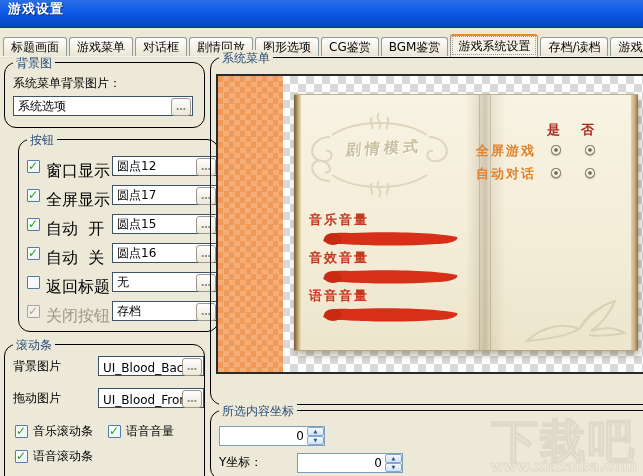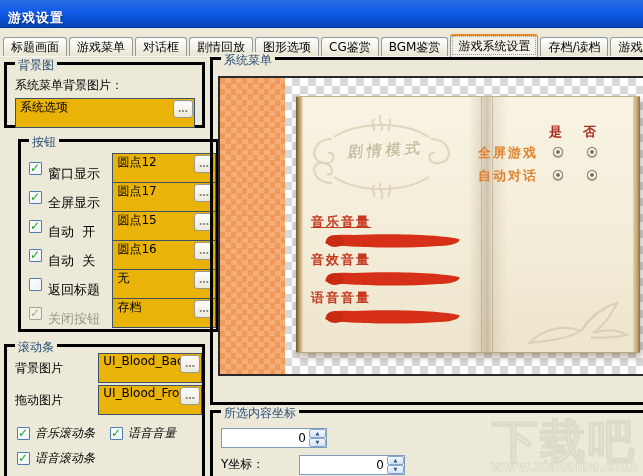--- a/index.html
+++ b/index.html
@@ -3,70 +3,70 @@
 <meta charset="utf-8">
 <style>
   html,body{margin:0;padding:0;background:#777;}
   *{box-sizing:border-box;font-family:"DejaVu Sans","Liberation Sans",sans-serif;}
   .window{position:relative;width:643px;height:476px;background:#ECE9D8;overflow:hidden;}
 
   
   .titlebar{position:absolute;left:0;top:0;width:100%;height:28px;
     background:linear-gradient(180deg,#2a6ee4 0%,#0f5be8 45%,#0a50d6 70%,#0646b4 100%);
     border-bottom:1px solid #03349a;
-    display:flex;align-items:flex-end;padding:0 8px;}
+    display:flex;align-items:flex-start;padding:0 8px;}
   .titlebar span{color:#fff;font-weight:bold;font-size:13px;text-shadow:1px 1px 1px #09308a;letter-spacing:1px;}
 
   
   .tabstrip{position:absolute;left:3px;top:34px;height:23px;display:flex;align-items:flex-end;gap:2px;}
   .tab{height:20px;line-height:19px;padding:0 7px;font-size:12px;color:#000;
     background:linear-gradient(180deg,#fefefe,#f2efe2 60%,#e8e4d3);
     border:1px solid #919b9c;border-bottom:none;border-radius:3px 3px 0 0;white-space:nowrap;cursor:default;}
   .tab.selected{height:23px;line-height:21px;background:#f4f2e6;position:relative;z-index:3;
     border-top:2px solid #E68B2C;outline:1px dotted #9a9a8a;outline-offset:-3px;}
   .pane-top{position:absolute;left:0;top:56px;width:100%;height:2px;
     background:linear-gradient(180deg,#ffffff,#d9d5c2);}
 
   
-  .group{position:absolute;border:3px solid #000000;border-radius:0;background:transparent;}
+  .group{position:absolute;border:1px solid #000000;border-radius:12px;background:transparent;}
   .group>.gtitle{position:absolute;top:-8px;left:8px;background:#ECE9D8;padding:0 3px;
     font-size:12px;color:#2a4c77;}
 
   
-  .fieldwrap{position:relative;height:30px;background:#eab308;border:1px solid #3d5266;display:flex;align-items:flex-start;}
+  .fieldwrap{position:relative;height:20px;background:#ffffff;border:1px solid #3d5266;display:flex;align-items:flex-end;}
   .fieldtext{flex:1;font-size:12px;padding-left:4px;color:#000;white-space:nowrap;overflow:hidden;}
   .browse{position:absolute;right:1px;top:1px;width:20px;height:18px;
     background:linear-gradient(180deg,#fefefe,#ece8da);border:1px solid #9d988a;border-radius:3px;
     color:#8a8578;font-size:10px;font-weight:bold;line-height:16px;text-align:center;cursor:pointer;padding:0;}
 
   
   .cb{width:13px;height:13px;flex:none;background:linear-gradient(135deg,#fdfdfd,#eef3f8);
     border:1px solid #4f7dac;border-radius:1px;position:relative;display:inline-block;cursor:pointer;}
   .cb .glyph{position:absolute;left:0px;top:-2px;font-size:12px;font-weight:bold;color:#21a121;}
   .cb.disabled{border-color:#a8a494;background:#f2f0e6;}
   .cb.disabled .glyph{color:#a8a494;}
 
   
   .g-bg{left:4px;top:62px;width:201px;height:66px;}
   .g-bg .lab{font-size:12px;color:#000;margin:12px 0 4px 8px;}
   .g-bg .fieldwrap{margin-left:8px;width:180px;}
 
   .g-btn{left:18px;top:139px;width:201px;height:193px;}
   .btnrows{padding:15px 0 0 8px;}
   .brow{display:flex;align-items:center;height:22px;margin-bottom:7px;}
-  .brow .rlabel{font-size:13px;color:#000;width:66px;margin-left:6px;white-space:pre;margin-top:11px;}
+  .brow .rlabel{font-size:16px;color:#000;width:66px;margin-left:6px;white-space:pre;margin-top:11px;}
   .brow .rlabel.disabled{color:#9a968a;}
   .brow .fieldwrap{width:106px;}
 
   .g-scroll{left:4px;top:344px;width:201px;height:145px;}
   .srow{display:flex;align-items:center;height:22px;margin:10px 0 0 8px;}
   .srow .rlabel{font-size:12px;color:#000;width:85px;}
   .srow .fieldwrap{width:106px;}
   .scbrow{display:flex;align-items:center;gap:5px;margin:14px 0 0 10px;}
-  .scbrow .rlabel{font-size:12px;color:#000;margin-right:10px;font-style:italic;}
+  .scbrow .rlabel{font-size:12px;color:#000;margin-right:10px;}
   .scbrow.second{margin-top:8px;}
 
   
   .g-sys{left:210px;top:57px;width:446px;height:348px;}
   .preview{position:absolute;left:5px;top:16px;width:438px;height:300px;
     border:2px solid #2a2a2a;
     background-image:conic-gradient(#d9d9d9 25%,#ffffff 0 50%,#d9d9d9 0 75%,#ffffff 0);
     background-size:16px 16px;}
   .orangestrip{position:absolute;left:0;top:0;width:65px;height:100%;
     background-image:conic-gradient(#f6ae79 25%,#ef9a58 0 50%,#f6ae79 0 75%,#ef9a58 0);
@@ -262,21 +262,21 @@
             <path d="M28 66 C 8 66, 4 88, 20 86 C 30 84, 30 72, 23 75" transform="scale(1,-1) translate(0,-140)"></path>
             <path d="M127 30 C 147 30, 151 52, 135 54 C 123 56, 123 42, 131 44"></path>
             <path d="M30 28 C 55 12, 100 12, 125 28"></path>
             <path d="M30 68 C 55 84, 100 84, 125 68"></path>
             <path d="M77 6 C 72 14, 82 14, 77 22 M70 10 C 66 16, 72 18, 70 22 M85 10 C 89 16, 83 18, 85 22"></path>
             <path d="M77 74 C 72 82, 82 82, 77 90 M70 76 C 66 82, 72 84, 70 88 M85 76 C 89 82, 83 84, 85 88"></path>
           </g>
         </svg>
         <div class="wmtext">剧情模式</div>
 
-        <div class="volrow-label" style="left:15px;top:116px;text-decoration:underline;">音乐音量</div>
+        <div class="volrow-label" style="left:15px;top:116px;">音乐音量</div>
         <svg class="stroke" style="left:27px;top:136px;" width="140" height="16" viewBox="0 0 140 16">
           <path d="M3 8 C 6 2, 16 1, 30 2 C 70 0, 120 2, 136 6 C 138 8, 133 13, 115 13 C 75 16, 25 14, 8 12 C 3 11, 1 10, 3 8 Z" fill="#d63118"></path>
           <ellipse cx="12" cy="8" rx="9" ry="6" fill="#c92a12"></ellipse>
         </svg>
         <div class="volrow-label" style="left:15px;top:154px;">音效音量</div>
         <svg class="stroke" style="left:27px;top:174px;" width="140" height="16" viewBox="0 0 140 16">
           <path d="M3 8 C 6 2, 16 1, 30 2 C 70 0, 120 2, 136 6 C 138 8, 133 13, 115 13 C 75 16, 25 14, 8 12 C 3 11, 1 10, 3 8 Z" fill="#d63118"></path>
           <ellipse cx="12" cy="8" rx="9" ry="6" fill="#c92a12"></ellipse>
         </svg>
         <div class="volrow-label" style="left:15px;top:192px;">语音音量</div>

